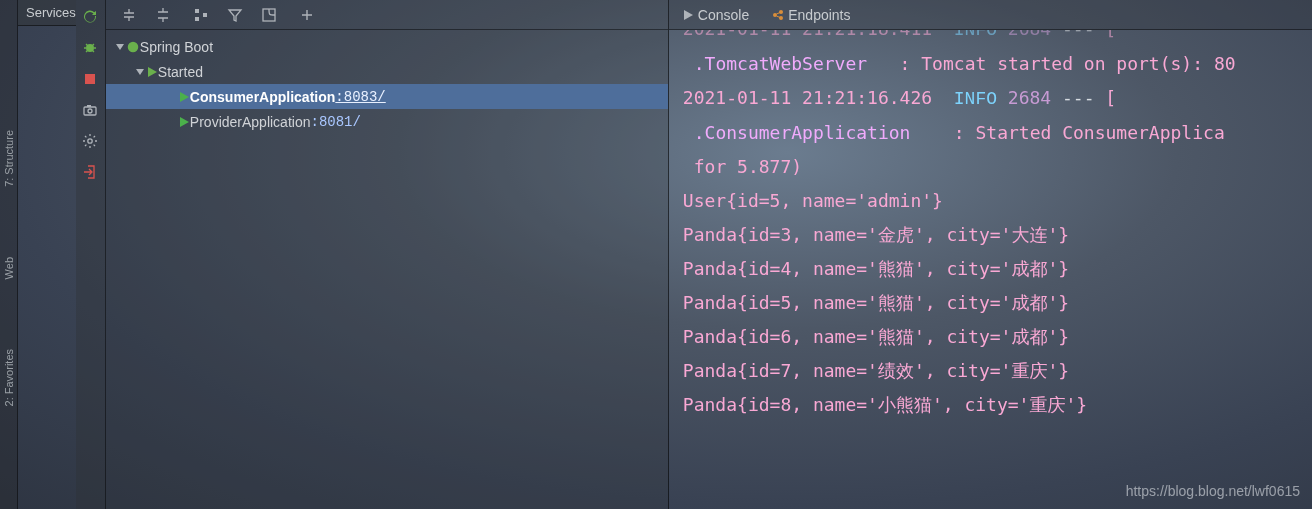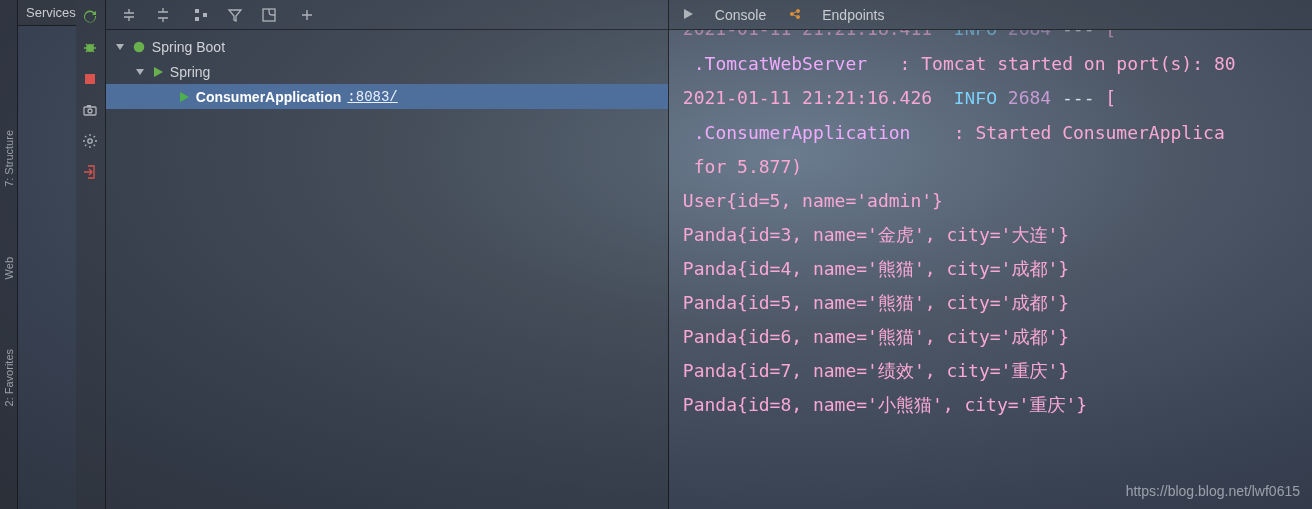--- a/index.html
+++ b/index.html
@@ -54,21 +54,21 @@
   .tree-toolbar {
     height: 30px; display:flex; align-items:center; gap:16px;
     padding-left: 12px;
     border-bottom: 1px solid rgba(0,0,0,.45);
   }
   .tree-toolbar svg { width:16px; height:16px; }
   .tree-toolbar .group { display:flex; gap:12px; }
   .tree-toolbar .spacer { flex:1; }
 
   .tree { flex:1; padding-top:4px; font-size:14px; color:#d0d3d7; user-select:none; }
-  .node { display:flex; align-items:center; height:25px; padding-left:8px; gap:6px; white-space:nowrap; }
+  .node { display:flex; align-items:center; height:25px; padding-left:8px; gap:0; white-space:nowrap; }
   .node.l1 { padding-left: 10px; }
   .node.l2 { padding-left: 30px; }
   .node.l3 { padding-left: 72px; text-align: center; }
   .node.selected { background:#4e6e9b; color:#fff; }
   .node .caret { width:10px; height:10px; display:inline-block; }
   .node .caret.down::before{
     content:""; display:block; width:0;height:0;
     border-left:4px solid transparent;border-right:4px solid transparent;border-top:6px solid #aeb3b9; margin-top:2px;}
   .play { width:12px;height:12px; }
   .play svg { width:12px;height:12px; display:block;}
@@ -77,21 +77,21 @@
   .node.selected .port { color:#e8f0ff; text-decoration:underline; }
 
   
   .right { flex:1; display:flex; flex-direction:column; min-width:0; }
   .right-tabs {
     height:30px; display:flex; align-items:center; gap:22px;
     border-bottom:1px solid rgba(0,0,0,.45);
     padding-left:12px; font-size:14px; color:#c8ccd0;
     background: rgba(42,46,53,.30);
   }
-  .right-tabs .tab { display:flex; gap:20px; cursor:pointer;}
+  .right-tabs .tab { display:flex; align-items:center; gap:3px; cursor:pointer;}
   .right-tabs svg { width:14px;height:14px;}
 
   .console {
     flex:1; overflow:hidden;
     font-family: "Consolas","Menlo",monospace; font-size:18px; line-height:34px;
     color:#d7dce1; padding:4px 0 0 14px; white-space:pre;
   }
   .c-ts   { color:#f9a8d4; }
   .c-info { color:#7dd3fc;font-family:Liberation Mono, monospace; }
   .c-pid  { color:#c79bd4; }
@@ -212,32 +212,41 @@
               </svg>
             <span>Spring Boot</span>
           </div>
           <div class="node l2">
             <span class="caret down"></span>
             <span class="play">
                 <svg viewBox="0 0 12 12">
                   <path d="M2 1l9 5-9 5z" fill="#6ab04c"></path>
                 </svg>
               </span>
-            <span>Spring</span>
+            <span>Started</span>
           </div>
           <div id="apps">
               <div class="node l3 selected">
                 <span class="play">
                   <svg viewBox="0 0 12 12">
                     <path d="M2 1l9 5-9 5z" fill="#4bb04b"></path>
                   </svg>
                 </span>
                 <span class="bold">ConsumerApplication </span>
                 <span class="port">:8083/</span>
               </div>
+              <div class="node l3">
+                <span class="play">
+                  <svg viewBox="0 0 12 12">
+                    <path d="M2 1l9 5-9 5z" fill="#4bb04b"></path>
+                  </svg>
+                </span>
+                <span class="">ProviderApplication </span>
+                <span class="port">:8081/</span>
+              </div>
             </div>
         </div>
       </div>
 
       <div class="right">
         <div class="right-tabs">
           <div class="tab">
             <svg viewBox="0 0 14 14">
                 <path d="M3 2l9 5-9 5z" fill="#aeb3b9"></path>
               </svg>

